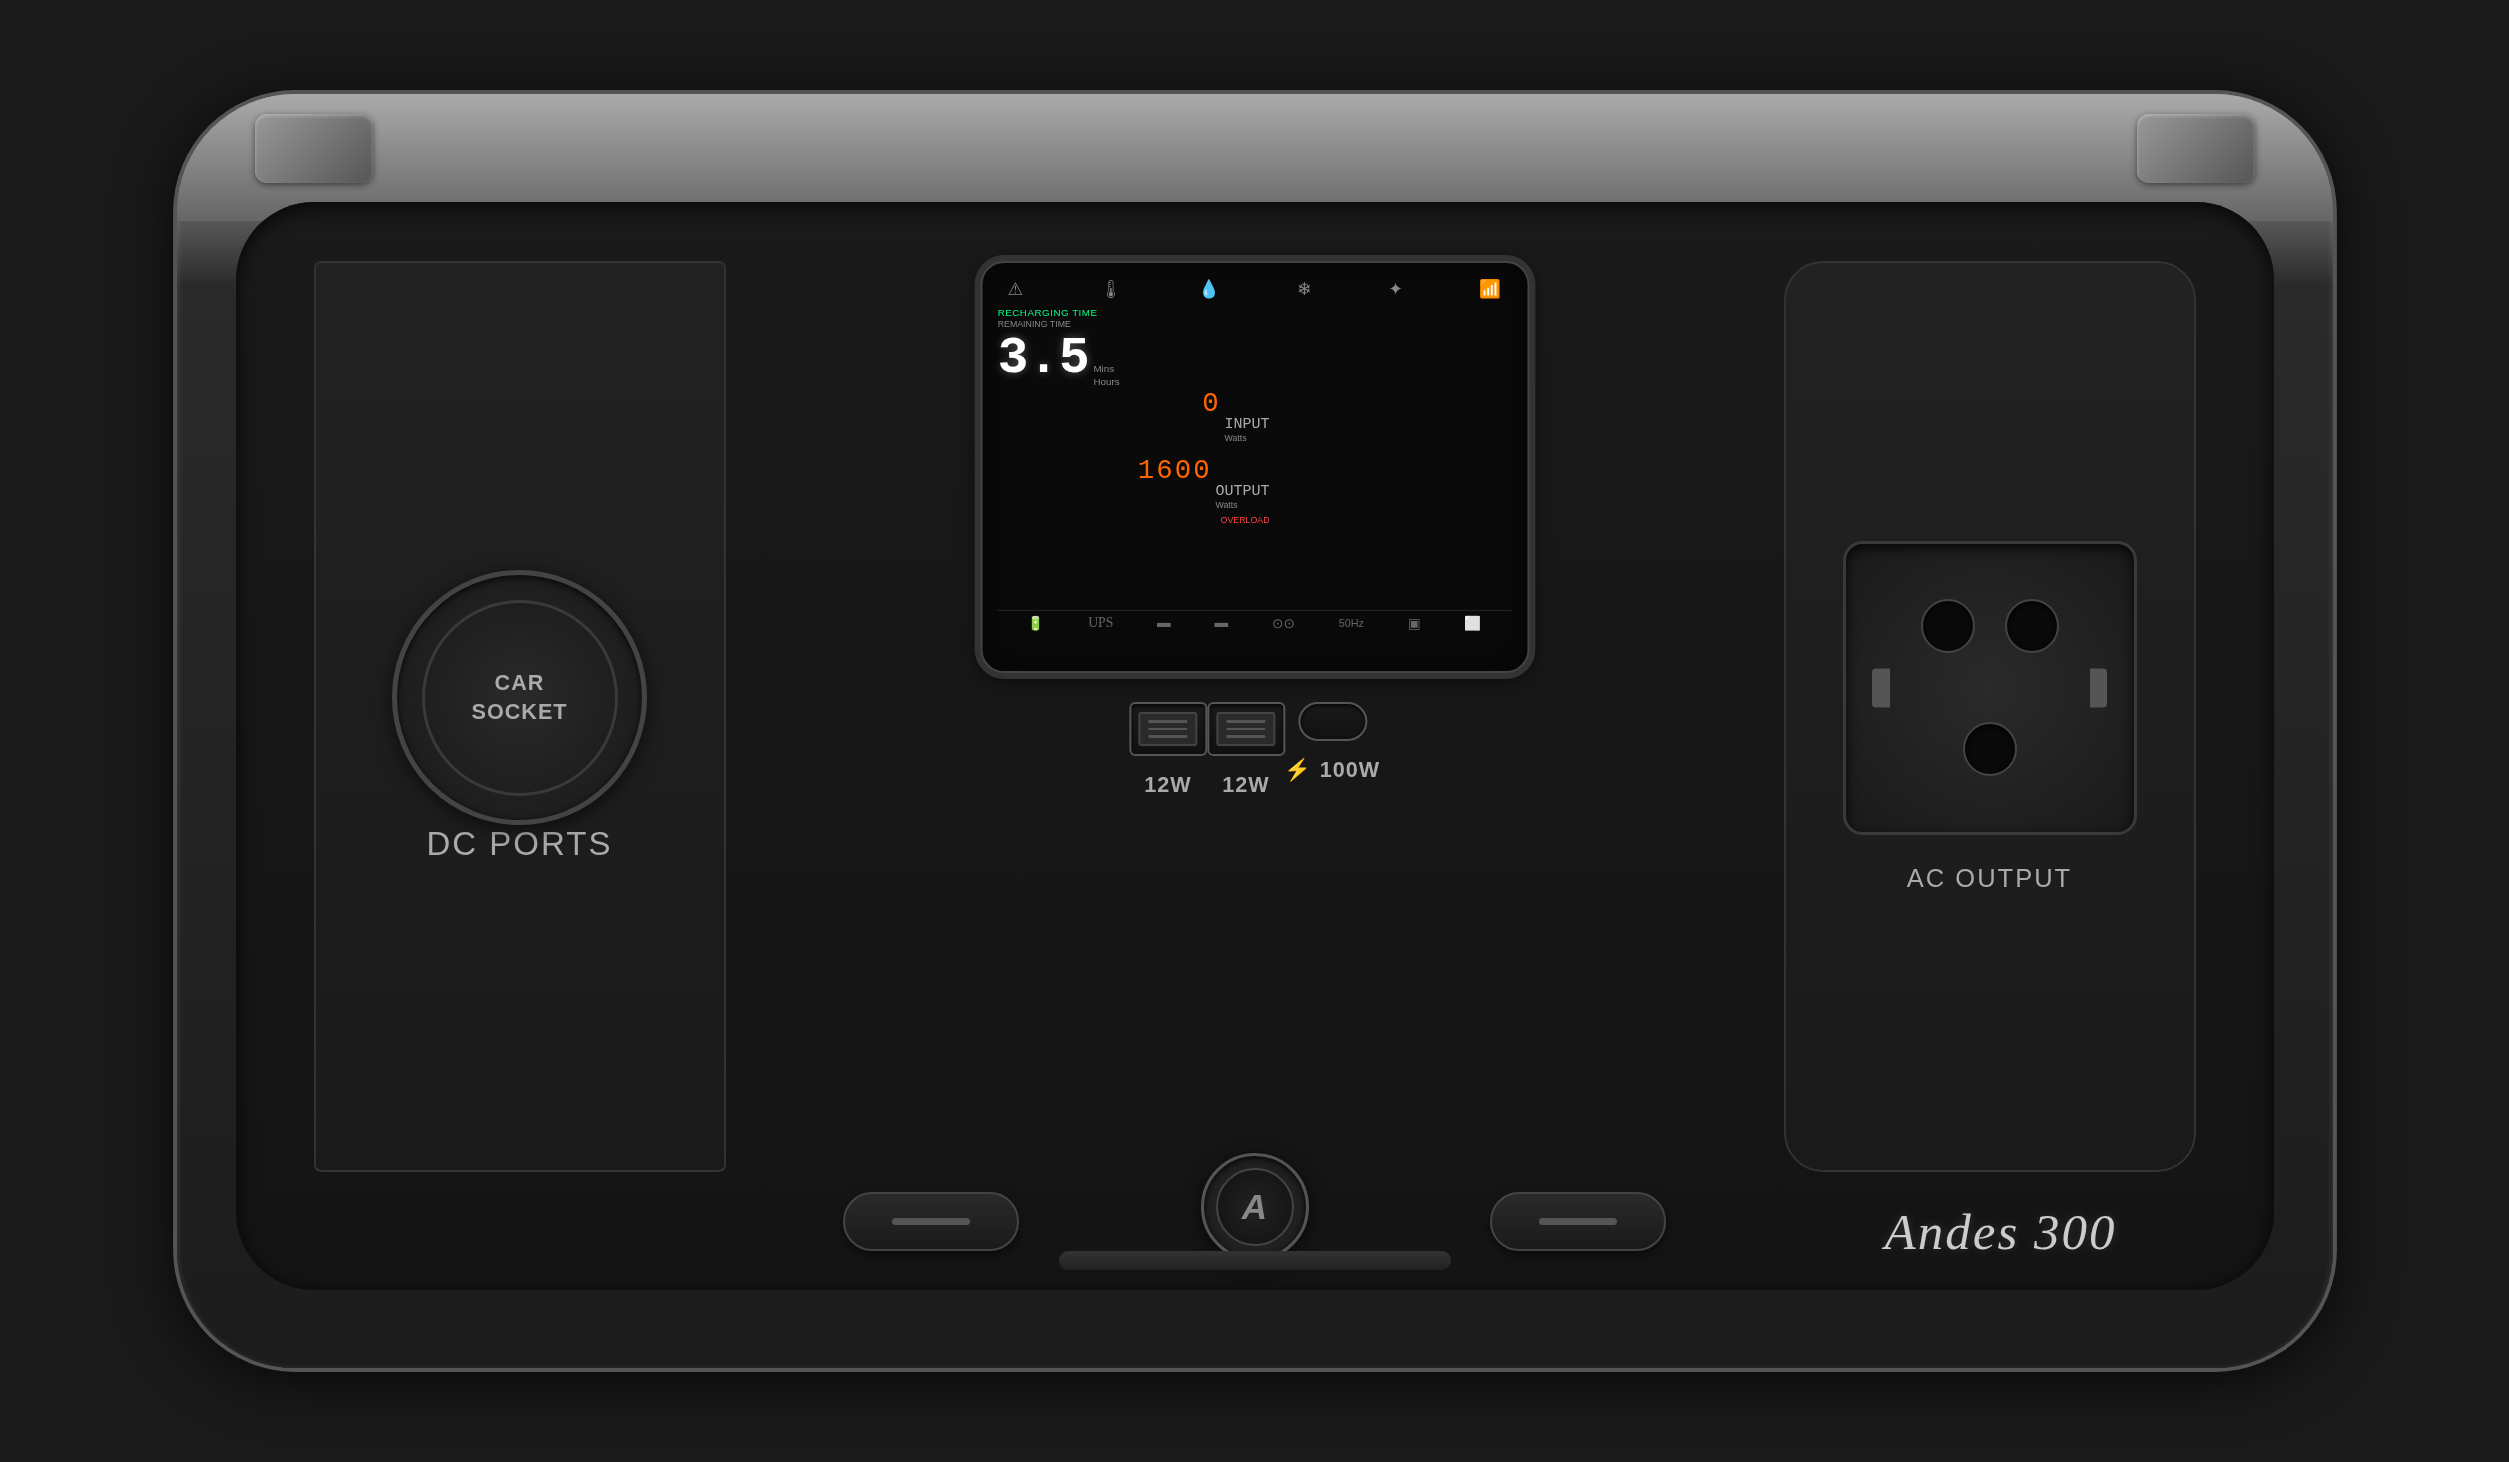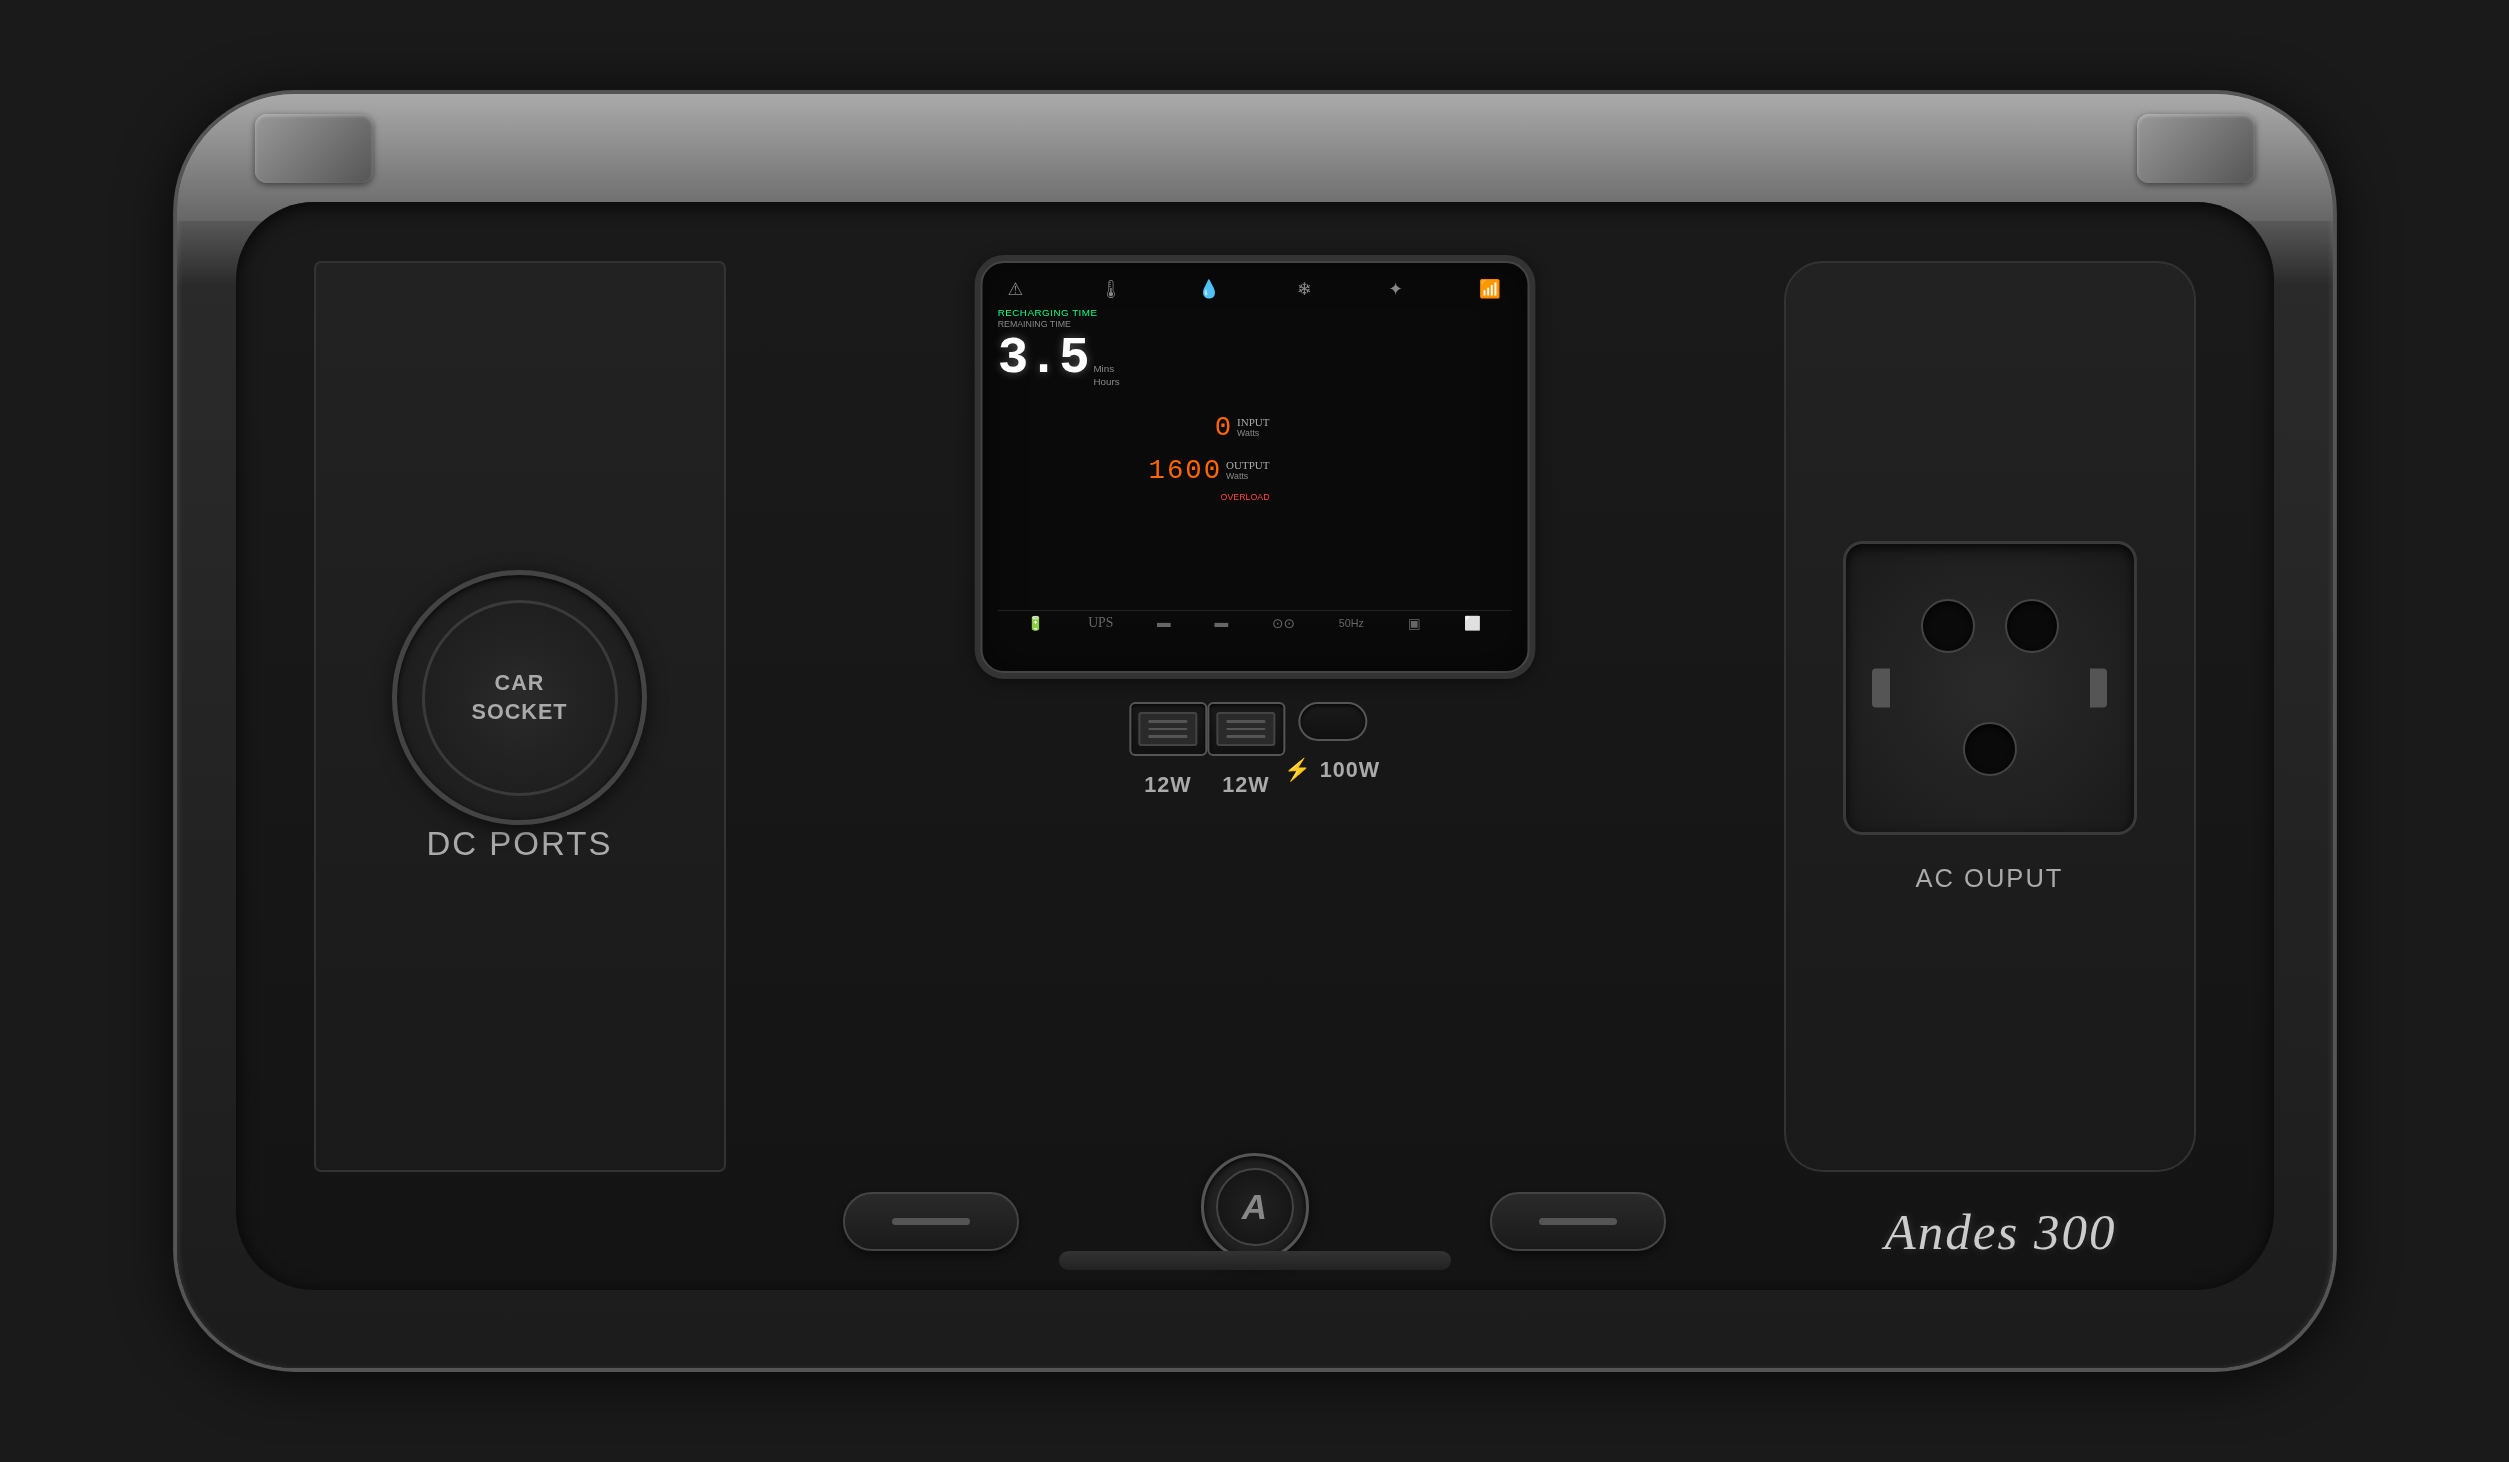--- a/index.html
+++ b/index.html
@@ -272,22 +272,23 @@
 
     .power-label-group {
       display: flex;
       flex-direction: column;
       margin-left: 3.9px;
       padding-top: 3.9px;
     }
 
     .power-label {
       color: #aaa;
-      font-size: 11px;
-      font-family: Liberation Serif, serif;
+      font-size: 15px;
+      font-family: Liberation Mono, monospace;
+      margin-top: 24px;
     }
 
     .power-watts {
       color: #888;
       font-size: 8.8px;
       font-family: Arial, sans-serif;
     }
 
     .overload-text {
       color: #ff4444;
@@ -742,21 +743,21 @@
     <div class="ac-section">
       <div class="ac-outlet">
         <div class="ac-outlet-holes">
           <div class="hole-top-left"></div>
           <div class="hole-top-right"></div>
           <div class="hole-bottom-center"></div>
           <div class="connector-left"></div>
           <div class="connector-right"></div>
         </div>
       </div>
-      <div class="ac-label">AC OUPUT</div>
+      <div class="ac-label">AC OUTPUT</div>
     </div>
 
     <div class="brand-name">Andes 300</div>
 
     <div class="bottom-edge"></div>
 
   </div>
 </div>
 
 

